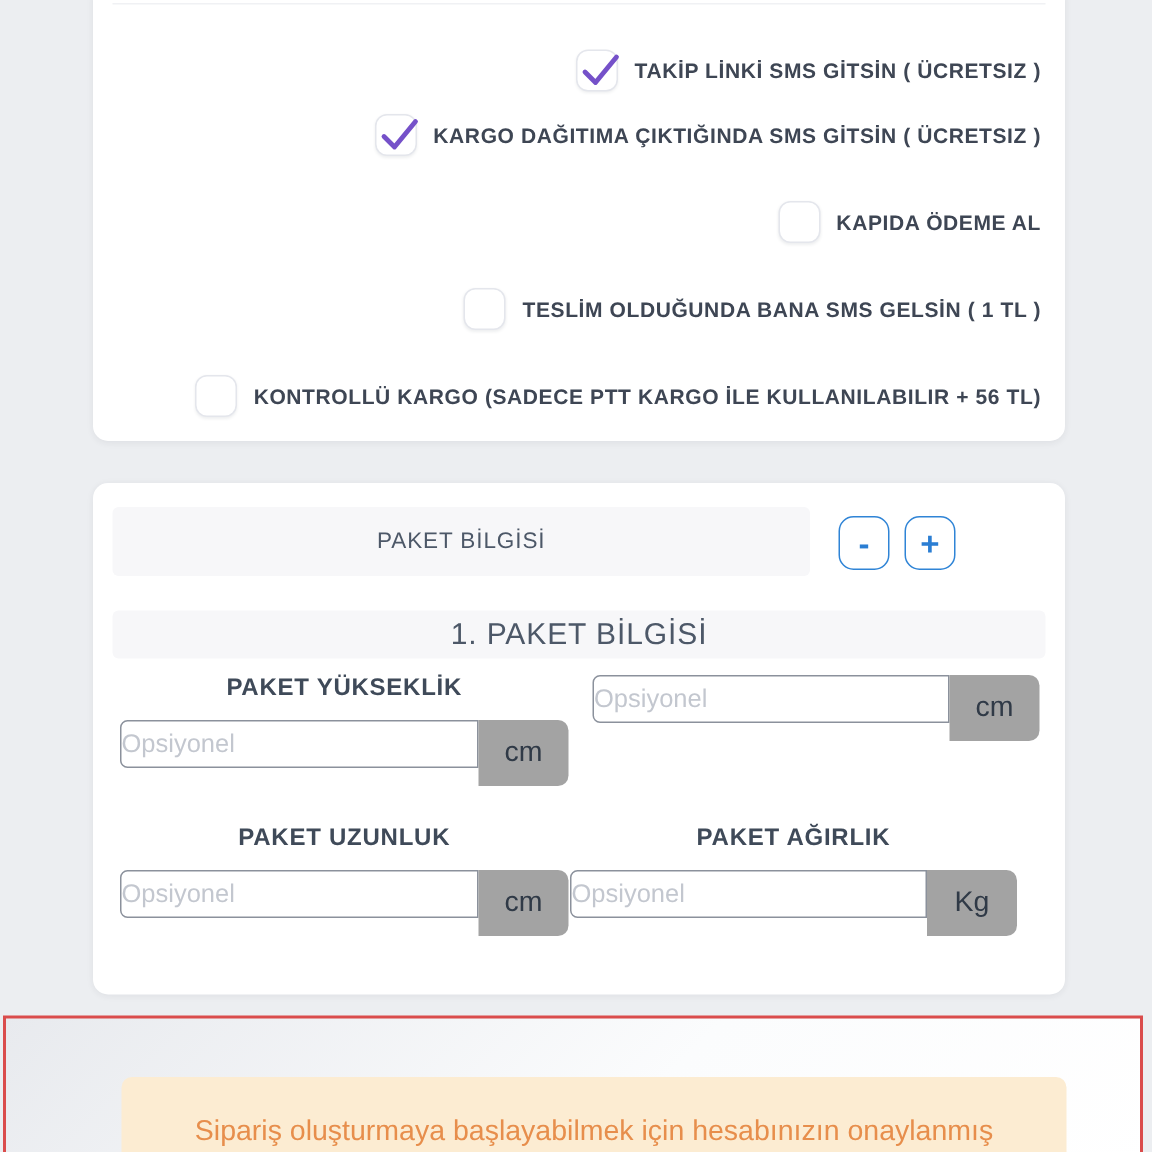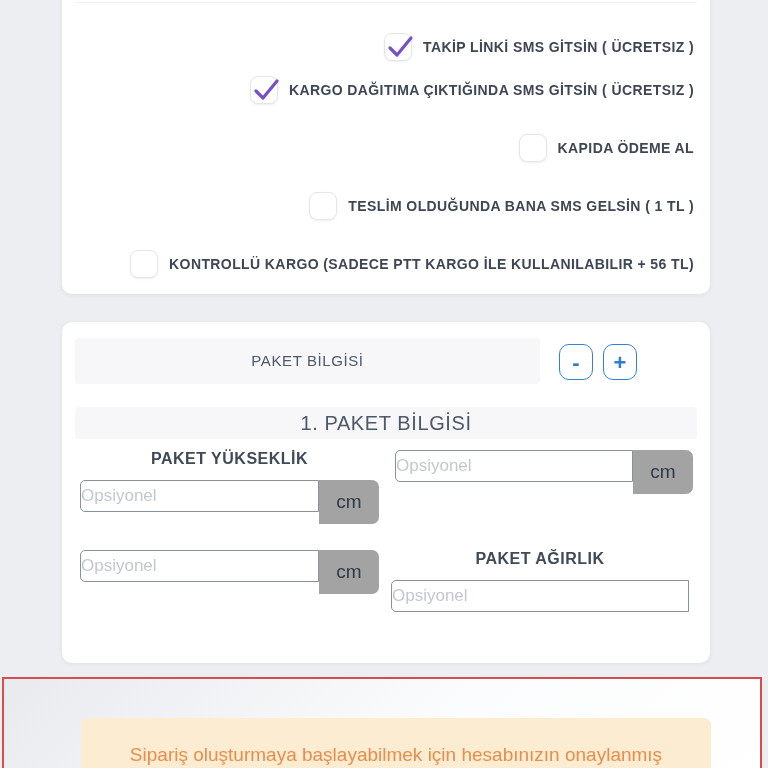--- a/index.html
+++ b/index.html
@@ -109,21 +109,21 @@
     flex: 0 0 60px;
     background: #a3a3a3;
     border-radius: 0 7px 7px 0;
     display: flex; align-items: center; justify-content: center;
     font-size: 19px;
     color: #303a47;
   }
   #field-0 { left: 18px;  top: 128px; width: 299px; }
   #field-1 { left: 333px; top: 128px; width: 298px; }
   #field-2 { left: 18px;  top: 228px; width: 299px; }
-  #field-3 { left: 329px; top: 228px; width: 298px; }
+  #field-3 { left: 318px; top: 228px; width: 298px; }
 
   #warning-section {
     position: absolute;
     left: 2px; top: 677px;
     width: 760px; height: 120px;
     border: 2px solid #da4c4c;
     background: linear-gradient(135deg, #e8eaee 0%, #fbfcfd 55%, #ffffff 100%);
   }
   #account-alert {
     position: absolute;
@@ -200,30 +200,32 @@
     </div>
 
     <div class="field" id="field-1">
       <div class="input-group">
         <input type="text" placeholder="Opsiyonel" style="">
         <span class="addon">cm</span>
       </div>
     </div>
 
     <div class="field" id="field-2">
+      <div class="field-label">PAKET UZUNLUK</div>
       <div class="input-group">
         <input type="text" placeholder="Opsiyonel" style="">
         <span class="addon">cm</span>
       </div>
     </div>
 
     <div class="field" id="field-3">
       <div class="field-label">PAKET AĞIRLIK</div>
       <div class="input-group">
         <input type="text" placeholder="Opsiyonel" style="">
+        <span class="addon">Kg</span>
       </div>
     </div>
   </div>
 
   <div id="warning-section">
     <div id="account-alert">
       <span>Sipariş oluşturmaya başlayabilmek için hesabınızın onaylanmış</span>
     </div>
   </div>
 

